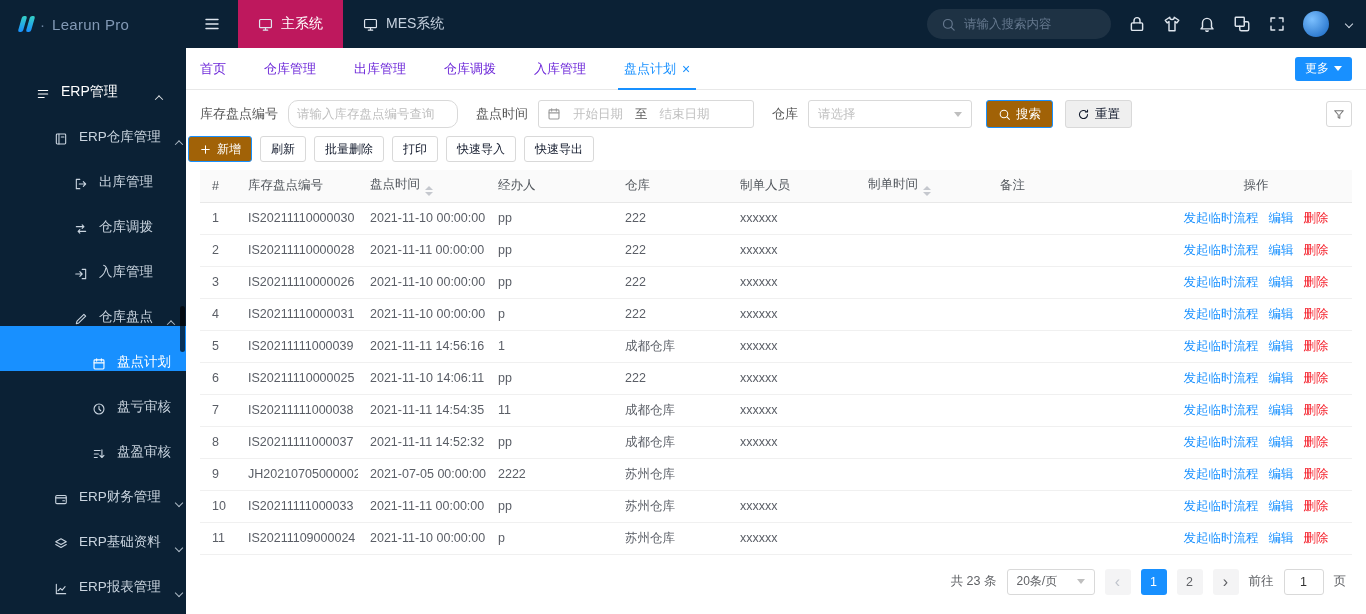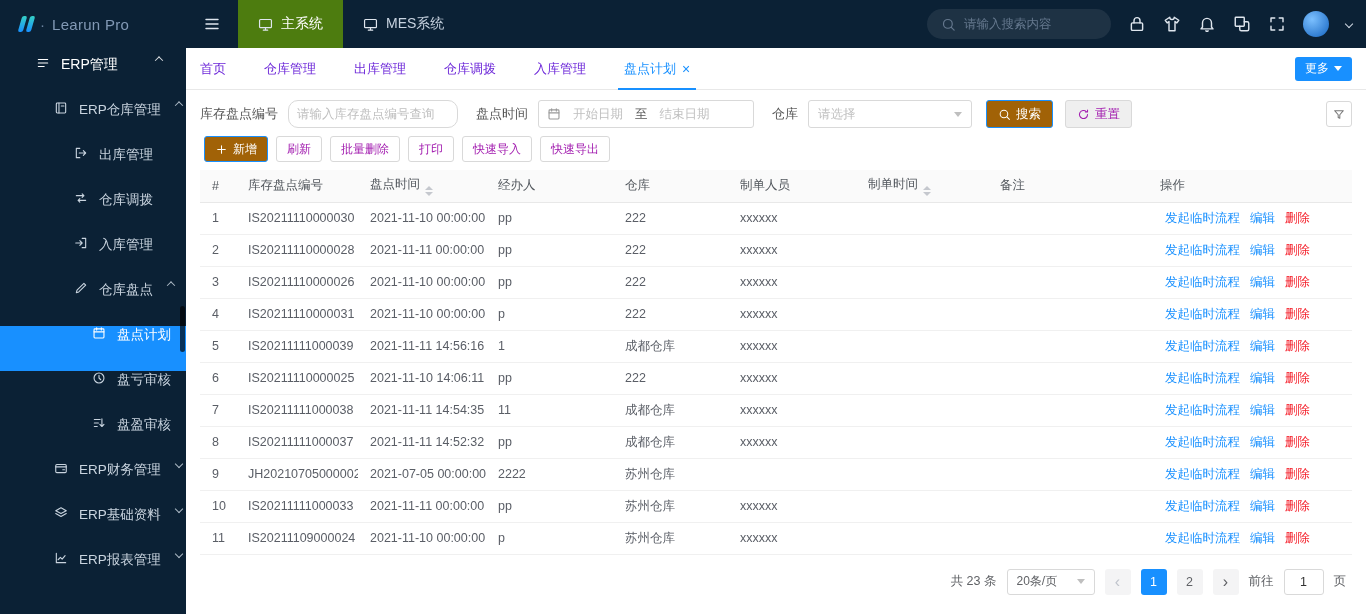--- a/index.html
+++ b/index.html
@@ -9,39 +9,39 @@
   
   .topbar{flex:0 0 48px;height:48px;background:#0b2135;display:flex;align-items:stretch;color:#fff}
   .logo{width:186px;flex:0 0 186px;display:flex;align-items:center;gap:7px;padding-left:20px}
   .logo-mark{display:flex;gap:3px;transform:skewX(-16deg)}
   .logo-bar{width:5px;height:16px;border-radius:2px;background:linear-gradient(180deg,#35d0c5,#1890ff)}
   .logo-dot{color:#6b84a0;font-size:15px}
   .logo-text{color:#8299b5;font-size:15px;letter-spacing:.3px}
   .hamburger{width:52px;background:transparent;border:none;color:#fff;display:flex;align-items:center;justify-content:center;cursor:pointer}
   .sys-tabs{display:flex;align-items:stretch}
   .sys-tab{display:flex;align-items:center;gap:8px;padding:0 20px;color:#c8d3e0;font-size:14px;cursor:pointer}
-  .sys-tab.active{background:#4d7c0f;color:#fff}
+  .sys-tab.active{background:#be185d;color:#fff}
   .topbar-right{margin-left:auto;display:flex;align-items:center;gap:17px;padding-right:14px}
   .search-pill{display:flex;align-items:center;gap:8px;background:rgba(255,255,255,.08);border-radius:16px;height:30px;padding:0 14px;width:184px}
   .search-pill input{background:transparent;border:none;outline:none;color:#cfd8e3;font-size:12.5px;width:130px}
   .search-pill input::placeholder{color:#65788e}
   .tb-icon{width:18px;height:18px;display:inline-flex;color:#dfe6ee;cursor:pointer}
   .tb-icon.sm{width:15px;height:15px}
   .tb-icon.dim{color:#65788e}
   .tb-icon svg{width:100%;height:100%}
   .avatar{width:26px;height:26px;border-radius:50%;background:radial-gradient(circle at 35% 32%,#7cc0ff,#1464c0);flex:0 0 26px;cursor:pointer}
   .chev{width:6px;height:6px;border-right:1.6px solid currentColor;border-bottom:1.6px solid currentColor;display:inline-block}
   .chev.up{transform:rotate(-135deg) translate(-1px,-1px)}
   .chev.down{transform:rotate(45deg)}
   .chev.white{color:#cfd8e3;cursor:pointer}
   
   .body{display:flex;flex:1;min-height:0}
   
   .sidebar{width:186px;flex:0 0 186px;background:#0b2135;color:#c9d4df;position:relative;padding-top:8px;font-size:13.5px;overflow:hidden}
-  .menu-item{height:45px;display:flex;align-items:flex-start;gap:11px;cursor:pointer;position:relative;white-space:nowrap}
+  .menu-item{height:45px;display:flex;align-items:flex-end;gap:11px;cursor:pointer;position:relative;white-space:nowrap}
   .mi-icon{width:14px;height:14px;flex:0 0 14px;display:inline-flex}
   .mi-icon svg{width:100%;height:100%}
   .level-0{padding-left:36px;color:#fff;font-size:14px}
   .level-0 .chev{position:absolute;right:24px}
   .level-1{padding-left:54px}
   .level-2{padding-left:74px}
   .level-3{padding-left:92px}
   .menu-item .chev{margin-left:4px;opacity:.85}
   .menu-item.active{background:#1890ff;color:#fff}
   .sb-thumb{position:absolute;right:1px;top:258px;width:5px;height:46px;background:rgba(0,0,0,.65);border-radius:3px;cursor:grab}
@@ -60,42 +60,42 @@
   .f-input{height:28px;border:1px solid #d9d9d9;border-radius:10px;padding:0 8px;font-size:12.5px;color:#333;outline:none}
   .f-input::placeholder{color:#bfbfbf}
   .f-input.stk{width:170px}
   .date-range{display:flex;align-items:center;height:28px;border:1px solid #d9d9d9;border-radius:3px;padding:0 8px;gap:12px;width:216px;cursor:pointer}
   .cal{color:#999}
   .ph{font-size:12.5px;color:#bfbfbf}
   .sep{font-size:12.5px;color:#595959}
   .select{height:28px;border:1px solid #d9d9d9;border-radius:3px;display:flex;align-items:center;justify-content:space-between;padding:0 9px;cursor:pointer}
   .select.wh{width:164px}
   .caret-down{width:0;height:0;border-left:4px solid transparent;border-right:4px solid transparent;border-top:5px solid #bfbfbf;display:inline-block}
-  .btn{height:28px;border-radius:3px;border:1px solid #d9d9d9;background:#fff;padding:0 11px;font-size:12.5px;color:#a21caf;cursor:pointer;display:inline-flex;align-items:center;gap:5px;white-space:nowrap}
+  .btn{height:28px;border-radius:3px;border:1px solid #d9d9d9;background:#fff;padding:0 11px;font-size:12.5px;color:#0f172a;cursor:pointer;display:inline-flex;align-items:center;gap:5px;white-space:nowrap}
   .btn .mi-icon{width:13px;height:13px;flex:0 0 13px}
   .btn.primary{background:#a16207;border-color:#1890ff;color:#fff}
   .btn.gray{background:#efefef}
   .funnel-btn{margin-left:auto;width:26px;height:26px;border:1px solid #d9d9d9;border-radius:3px;background:#fff;display:flex;align-items:center;justify-content:center;color:#777;cursor:pointer}
   .funnel-btn .mi-icon{width:13px;height:13px}
   
-  .toolbar-row{display:flex;align-items:flex-start;gap:8px;padding:2px 18px 8px;flex:0 0 34px}
+  .toolbar-row{display:flex;align-items:flex-start;gap:8px;padding:2px 2px 8px;flex:0 0 34px}
   .toolbar-row .btn{height:26px;padding:0 10px;font-size:12px}
   
   table{width:calc(100% - 28px);margin:0 14px;border-collapse:collapse;table-layout:fixed;font-size:12.5px}
   thead th{height:32px;font-weight:400;color:#51565c;text-align:left;background:#fafafa;border-bottom:1px solid #e8e8e8;padding:0 8px 0 12px;white-space:nowrap}
   tbody td{height:32px;border-bottom:1px solid #f0f0f0;color:#5a5e66;padding:0 8px 0 12px;white-space:nowrap;overflow:hidden}
   th:nth-child(1),td:nth-child(1){width:36px}
   th:nth-child(2),td:nth-child(2){width:122px}
   th:nth-child(3),td:nth-child(3){width:128px}
   th:nth-child(4),td:nth-child(4){width:127px}
   th:nth-child(5),td:nth-child(5){width:115px}
   th:nth-child(6),td:nth-child(6){width:128px}
   th:nth-child(7),td:nth-child(7){width:132px}
   th:nth-child(8),td:nth-child(8){width:172px}
-  th.ops,td.ops{text-align:left;padding:0}
+  th.ops,td.ops{text-align:center;padding:0}
   .sorter{display:inline-flex;flex-direction:column;margin-left:5px;vertical-align:-2px;gap:2px}
   .sorter i{width:0;height:0;border-left:4px solid transparent;border-right:4px solid transparent;display:block}
   .sorter .up{border-bottom:4px solid #c5c8ce}
   .sorter .down{border-top:4px solid #c5c8ce}
   .lnk{cursor:pointer;margin:0 5px;text-decoration:none}
   .lnk.blue{color:#1890ff}
   .lnk.red{color:#f5222d}
   
   .pagination{display:flex;align-items:center;justify-content:flex-end;gap:10px;padding:14px 20px 0;font-size:12.5px;color:#606266}
   .select.psize{width:88px;height:26px;color:#606266;font-size:12px}

